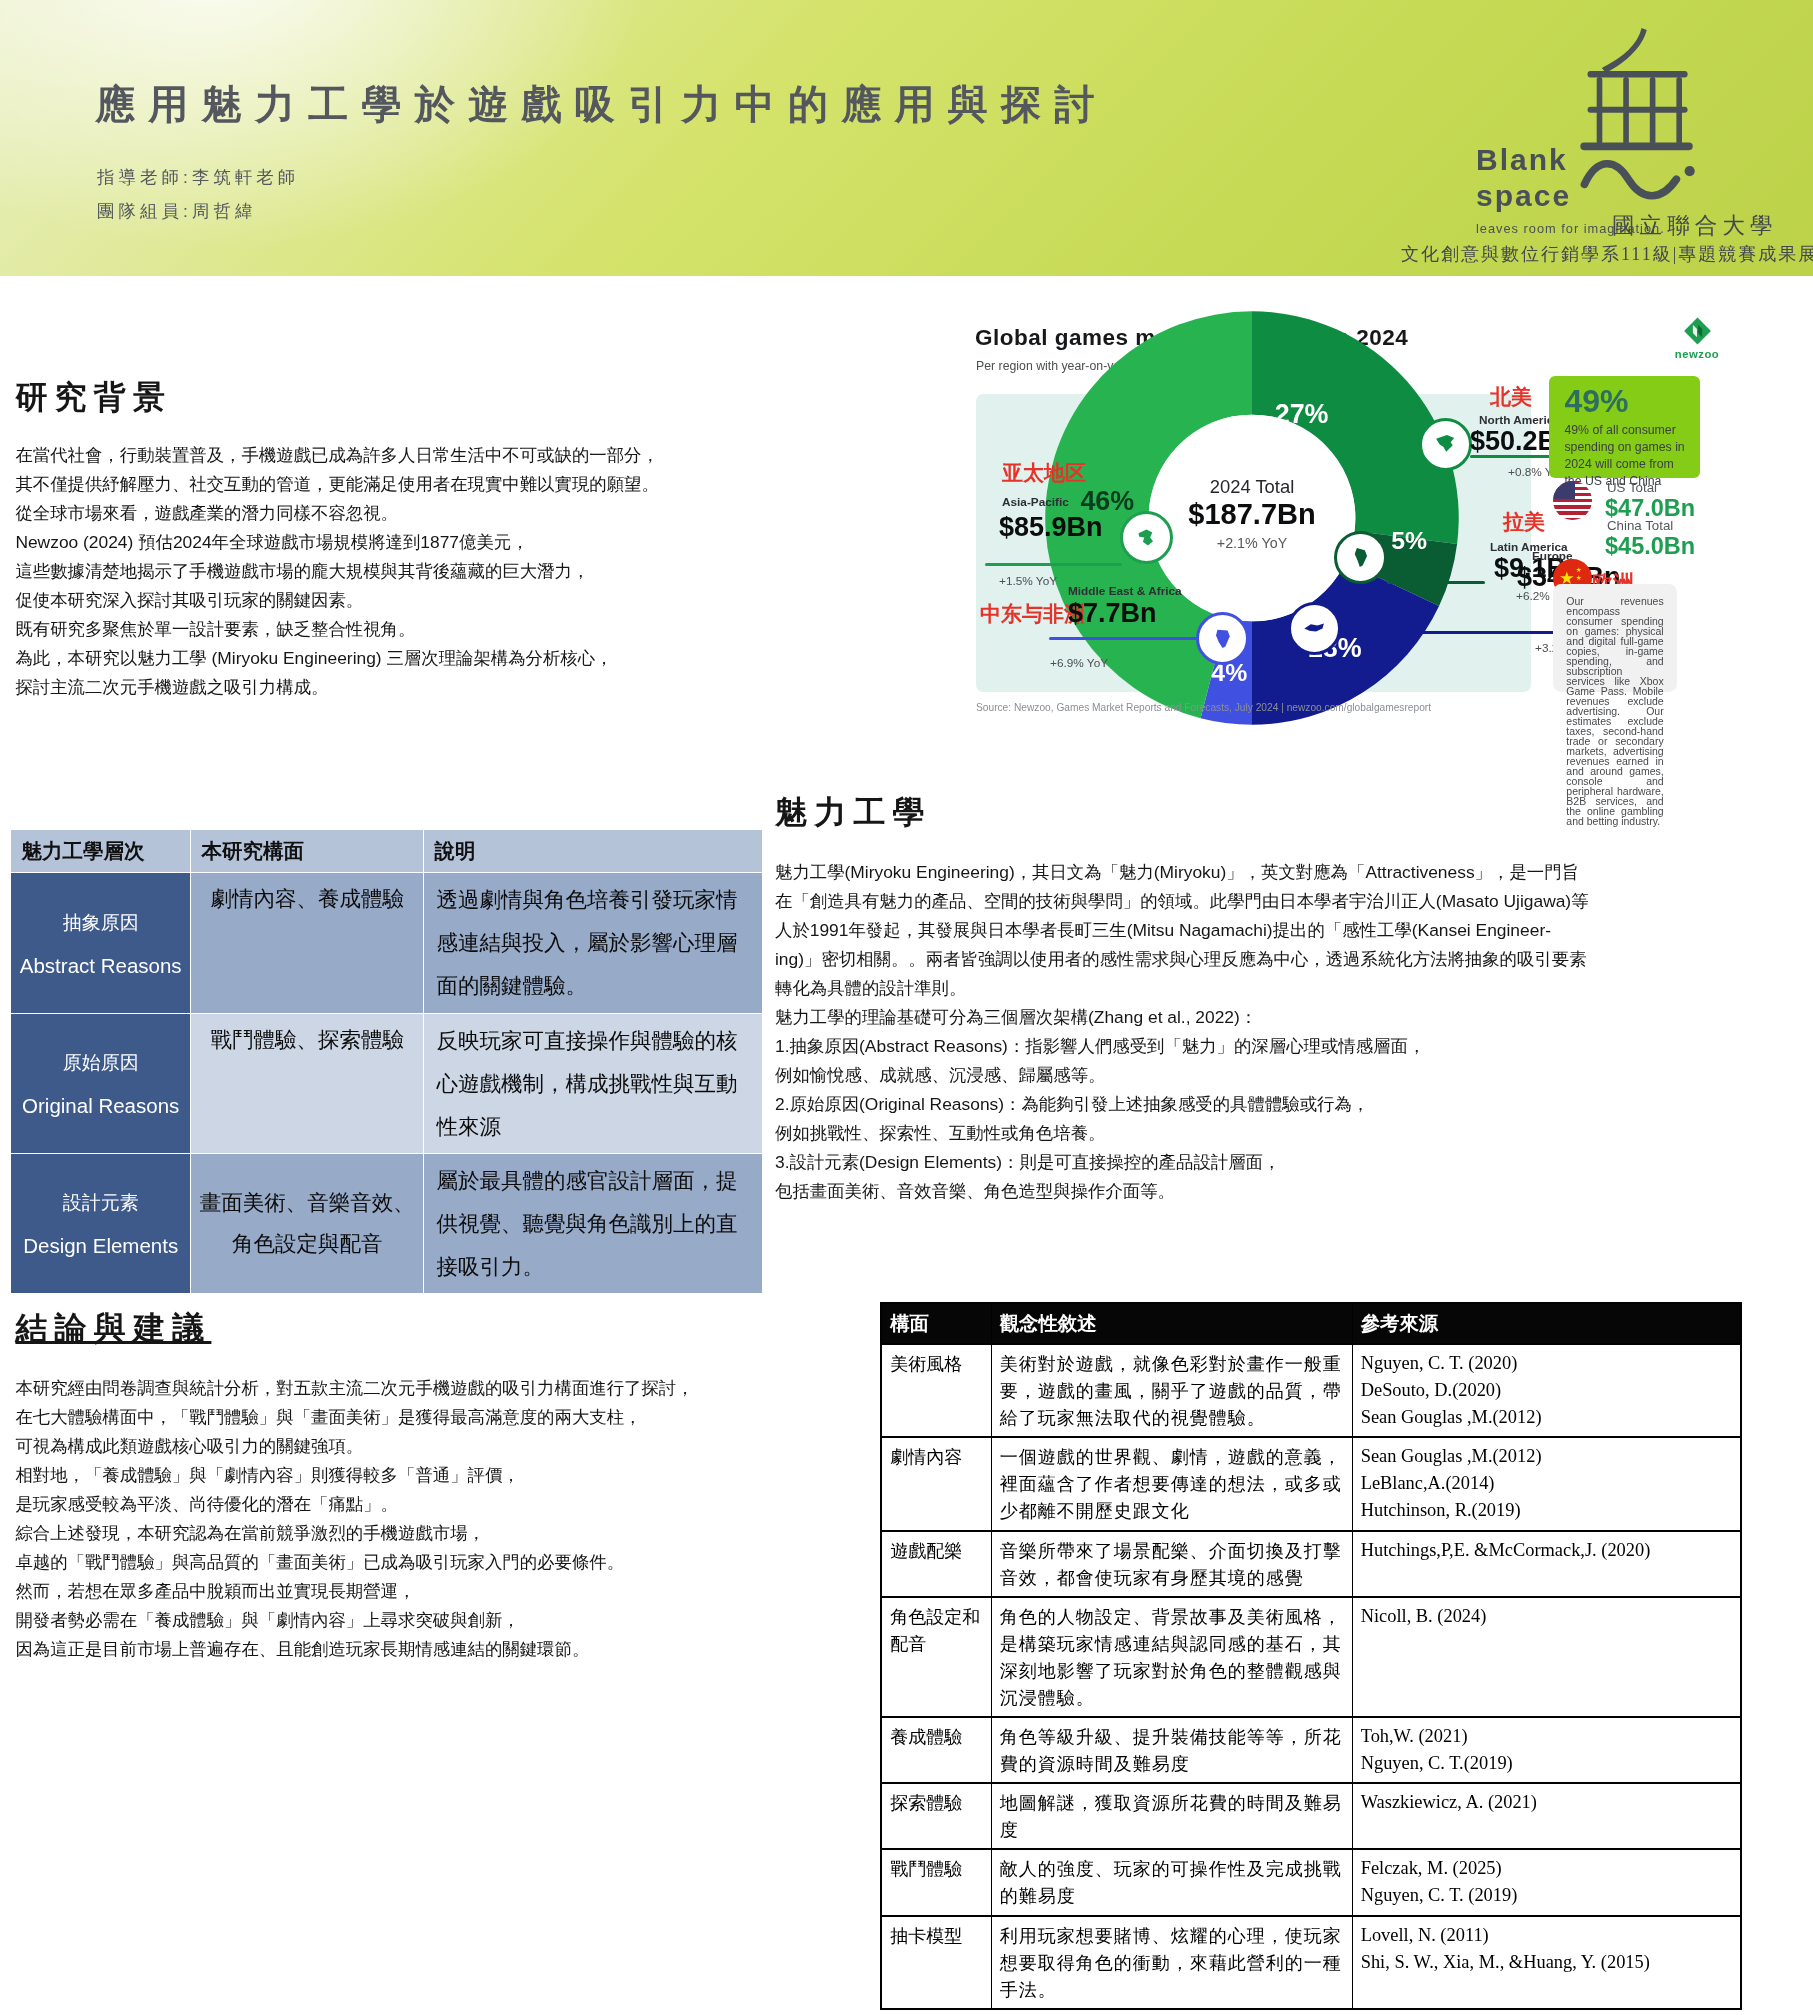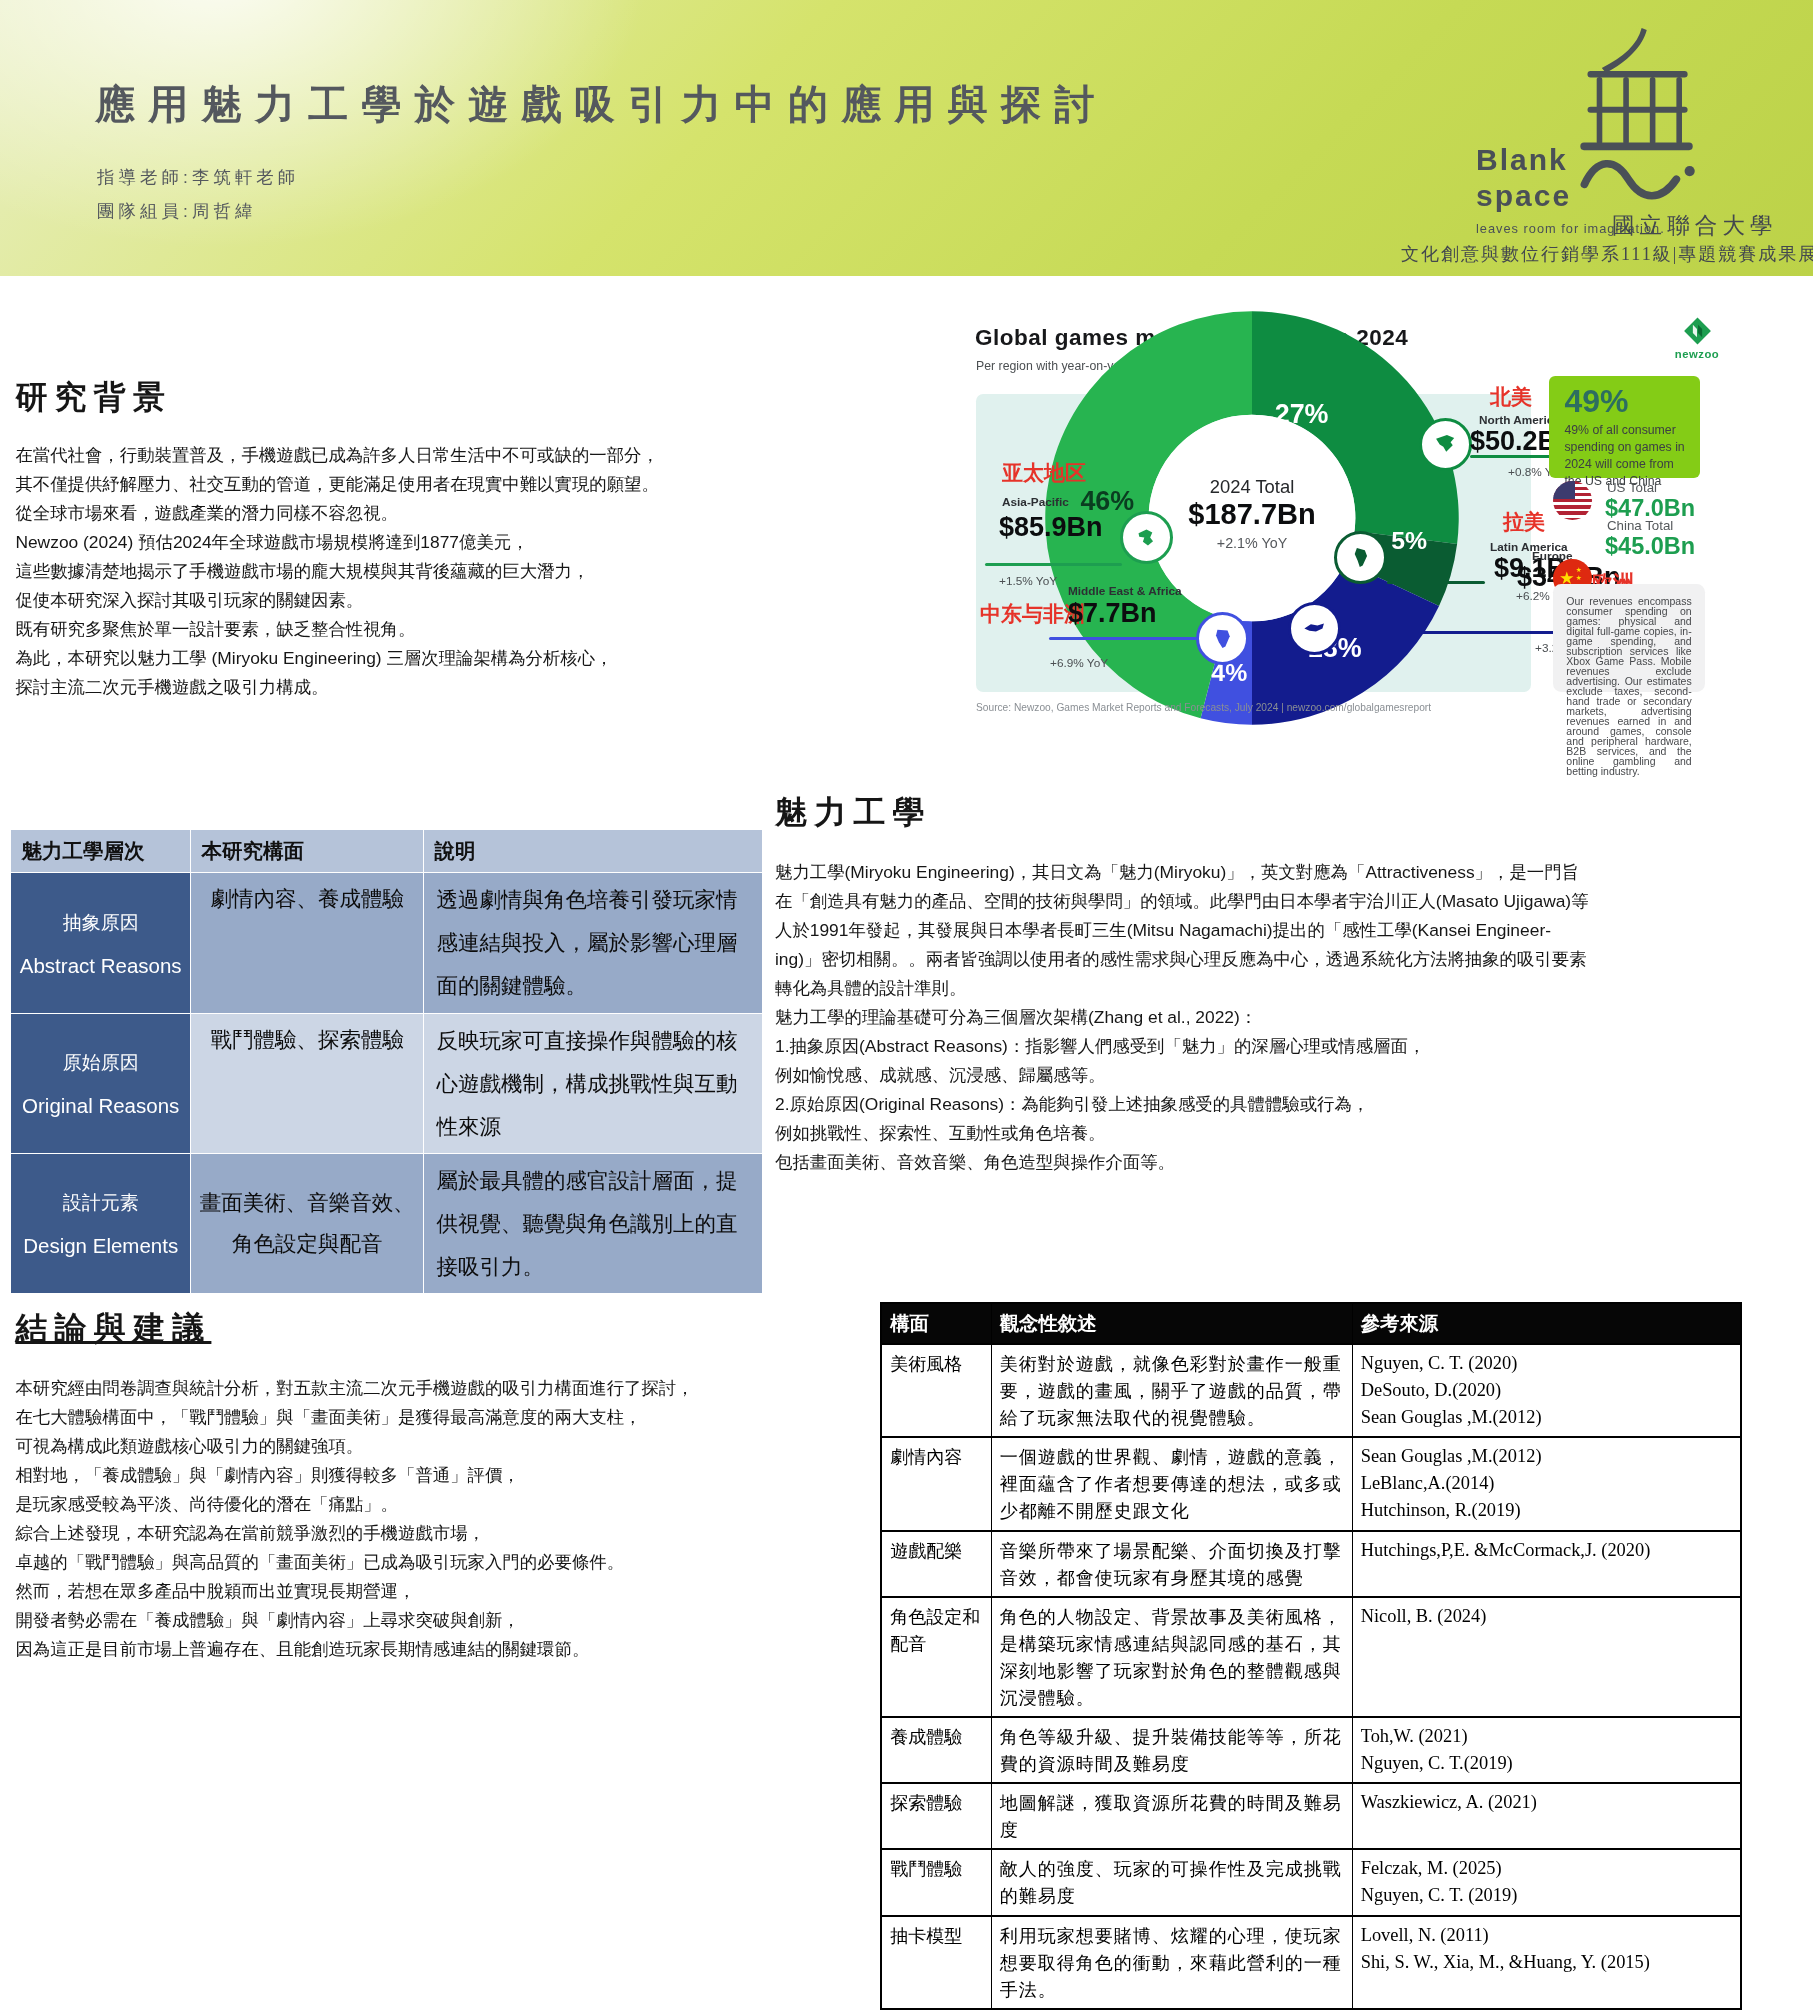--- a/index.html
+++ b/index.html
@@ -38,21 +38,21 @@
          display:flex;align-items:center;justify-content:center;}
   .center-label{font-size:18.4px;color:#26282b;}
   .center-total{font-size:29px;font-weight:700;color:#0c0d0f;}
   .center-yoy{font-size:14.3px;color:#55585c;}
   .box49{left:1549px;top:376px;width:151px;height:102px;background:#84cc16;border-radius:6.1px;}
   .big49{font-size:32px;font-weight:700;color:#2d6e60;}
   .note49{font-size:12.3px;color:#3c4043;line-height:17px;}
   .total-label{font-size:13.3px;color:#54585b;}
   .total-value{font-size:23.5px;font-weight:700;color:#1d9e50;}
   .flag{width:39px;height:39px;border-radius:50%;overflow:hidden;position:relative;}
-  .revnote{left:1553px;top:584px;width:152px;height:108px;background:#f1f1f2;border-radius:8.2px;box-sizing:border-box;padding:12.3px 13.3px;}
+  .revnote{left:1553px;top:584px;width:124px;height:108px;background:#f1f1f2;border-radius:8.2px;box-sizing:border-box;padding:12.3px 13.3px;}
   .revnote-text{font-size:10.5px;line-height:9.7px;color:#47494c;text-align:justify;line-height:10px;}
   .source{left:976px;top:702px;font-size:10.2px;color:#8a8f94;}
   .nz-word{font-size:11.3px;font-weight:700;color:#1d9e50;letter-spacing:0.5px;}
 
   
   .mtable{left:10.2px;top:829px;width:752px;border-collapse:collapse;table-layout:fixed;}
   .mtable td{border:1.5px solid #fff;vertical-align:middle;box-sizing:border-box;}
   .mtable .hd{background:#b5c3d9;color:#111;font-family:"DejaVu Serif",serif;font-size:20.5px;font-weight:700;padding:7.2px 10.2px;height:34px;}
   .mtable .lvl{background:#3d5a8a;color:#fff;text-align:center;padding:12.3px 5.1px;}
   .mtable .lvl .zh{font-family:Liberation Sans, sans-serif;font-size:19px;line-height:45px;}
@@ -281,20 +281,21 @@
   <div class="bodyline">魅力工學(Miryoku  Engineering)，其日文為「魅力(Miryoku)」，英文對應為「Attractiveness」，是一門旨</div>
   <div class="bodyline">在「創造具有魅力的產品、空間的技術與學問」的領域。此學門由日本學者宇治川正人(Masato Ujigawa)等</div>
   <div class="bodyline">人於1991年發起，其發展與日本學者長町三生(Mitsu  Nagamachi)提出的「感性工學(Kansei  Engineer-</div>
   <div class="bodyline">ing)」密切相關。。兩者皆強調以使用者的感性需求與心理反應為中心，透過系統化方法將抽象的吸引要素</div>
   <div class="bodyline">轉化為具體的設計準則。</div>
   <div class="bodyline">魅力工學的理論基礎可分為三個層次架構(Zhang et al., 2022)：</div>
   <div class="bodyline">1.抽象原因(Abstract Reasons)：指影響人們感受到「魅力」的深層心理或情感層面，</div>
   <div class="bodyline">例如愉悅感、成就感、沉浸感、歸屬感等。</div>
   <div class="bodyline">2.原始原因(Original Reasons)：為能夠引發上述抽象感受的具體體驗或行為，</div>
   <div class="bodyline">例如挑戰性、探索性、互動性或角色培養。</div>
+  <div class="bodyline">3.設計元素(Design Elements)：則是可直接操控的產品設計層面，</div>
   <div class="bodyline">包括畫面美術、音效音樂、角色造型與操作介面等。</div>
 </div>
 
 <div class="abs sec-heading" style="left:15.4px;top:1307px;text-decoration:underline;">結論與建議</div>
 <div class="abs" style="left:15.4px;top:1374px;">
   <div class="bodyline">本研究經由問卷調查與統計分析，對五款主流二次元手機遊戲的吸引力構面進行了探討，</div>
   <div class="bodyline">在七大體驗構面中，「戰鬥體驗」與「畫面美術」是獲得最高滿意度的兩大支柱，</div>
   <div class="bodyline">可視為構成此類遊戲核心吸引力的關鍵強項。</div>
   <div class="bodyline">相對地，「養成體驗」與「劇情內容」則獲得較多「普通」評價，</div>
   <div class="bodyline">是玩家感受較為平淡、尚待優化的潛在「痛點」。</div>

